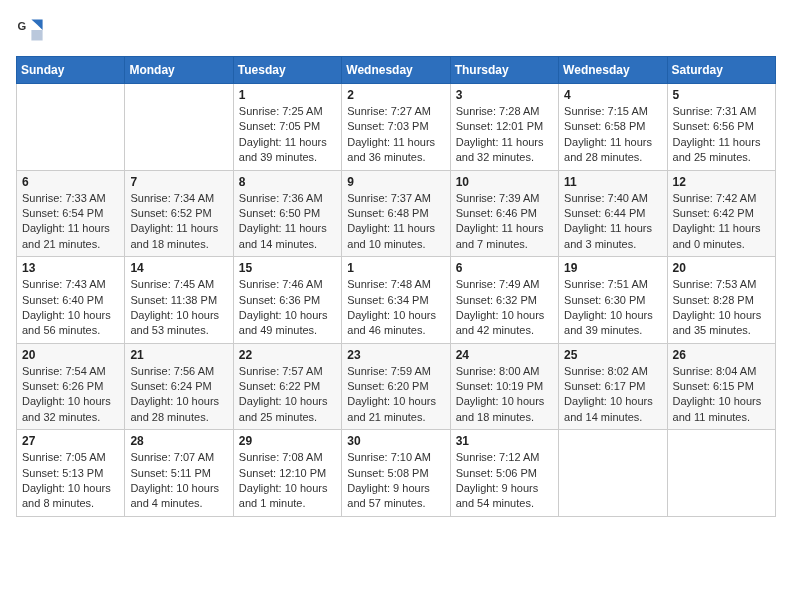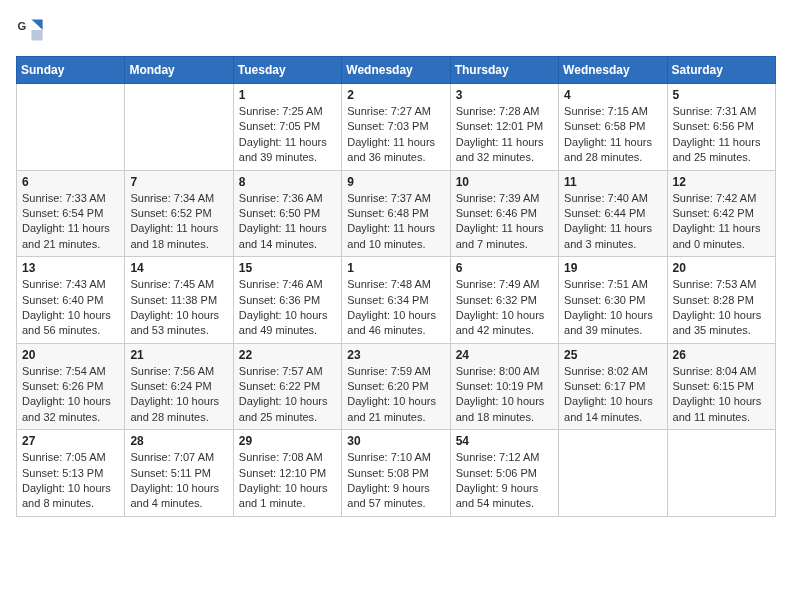--- a/index.html
+++ b/index.html
@@ -308,21 +308,21 @@
 Sunset: 12:10 PM
 Daylight: 10 hours and 1 minute.</div>
         </td>
         <td>
           <span class="day-number">30</span>
           <div class="day-info">Sunrise: 7:10 AM
 Sunset: 5:08 PM
 Daylight: 9 hours and 57 minutes.</div>
         </td>
         <td>
-          <span class="day-number">54</span>
+          <span class="day-number">31</span>
           <div class="day-info">Sunrise: 7:12 AM
 Sunset: 5:06 PM
 Daylight: 9 hours and 54 minutes.</div>
         </td>
         <td class="empty-cell"></td>
         <td class="empty-cell"></td>
       </tr>
     </tbody>
 </table>
 

